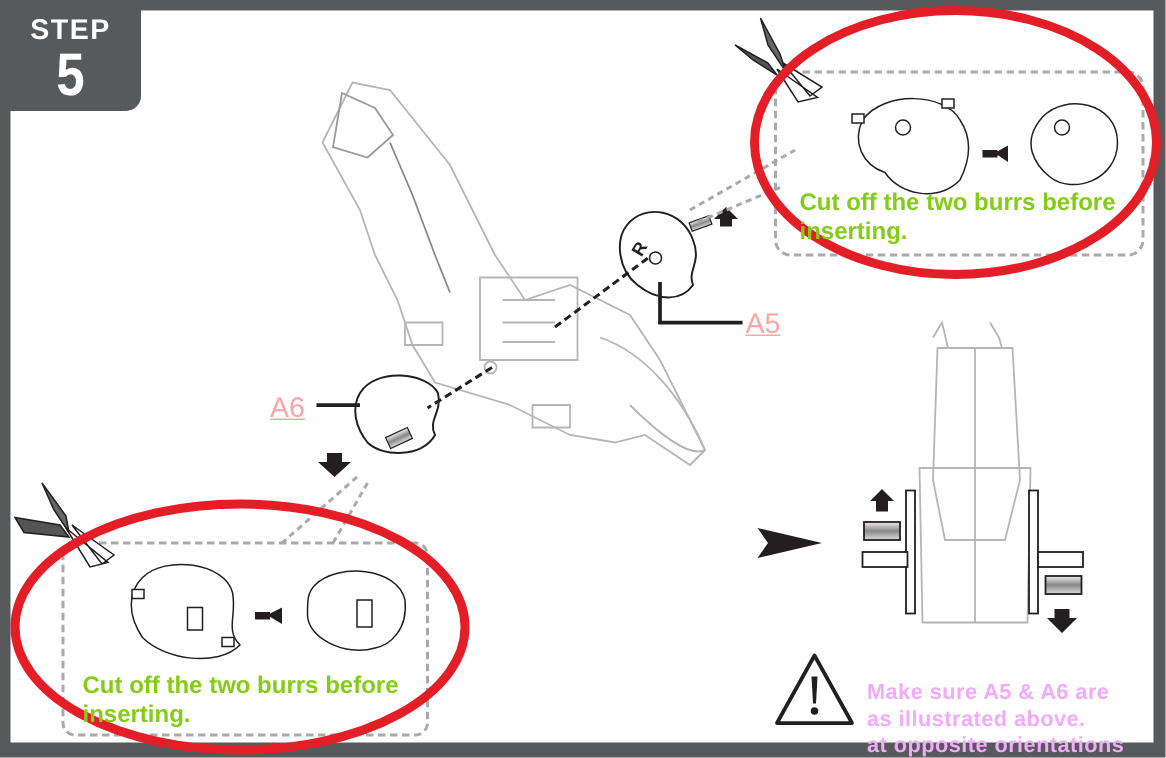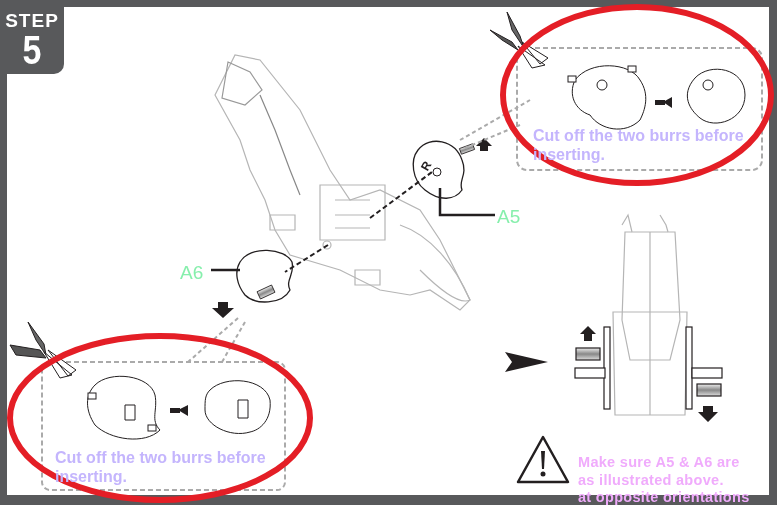--- a/index.html
+++ b/index.html
@@ -1,23 +1,23 @@
 <!DOCTYPE html>
 <html><head>
 <meta charset="utf-8">
 <style>
   html, body { margin:0; padding:0; }
   body { width:777px; height:505px; background:#58595b; position:relative; overflow:hidden; font-family:"Liberation Sans", sans-serif; }
   .panel { position:absolute; left:7px; top:7px; width:762px; height:488px; background:#ffffff; }
-  .step-badge { position:absolute; left:0; top:0; width:64px; height:74px; background:#58595b; border-bottom-right-radius:10px; color:#fff; text-align:center; }
+  .step-badge { position:absolute; left:0; top:0; width:94px; height:74px; background:#58595b; border-bottom-right-radius:10px; color:#fff; text-align:center; }
   .step-label { position:absolute; left:0; right:0; top:10px; font-size:19px; font-weight:bold; letter-spacing:1px; }
   .step-num { position:absolute; left:0; right:0; top:28px; font-size:40px; font-weight:bold; transform:scaleX(0.85); }
   svg.art { position:absolute; left:0; top:0; }
-  .callout-text { position:absolute; font-size:16px; font-weight:bold; color:#c4b5fd; line-height:19px; }
-  .part-label { position:absolute; font-size:19px; color:#86efac; }
+  .callout-text { position:absolute; font-size:16px; font-weight:bold; color:#84cc16; line-height:19px; }
+  .part-label { position:absolute; font-size:19px; color:#fca5a5;text-decoration:underline; }
   .warn-text { position:absolute; left:578px; top:437px; font-size:14.5px; font-weight:bold; color:#f0abfc; line-height:17.5px; letter-spacing:0.3px;margin-top:17px; }
 </style>
 </head>
 <body>
 
 <div class="panel"></div>
 
 <div class="step-badge">
   <div class="step-label">STEP</div>
   <div class="step-num">5</div>

